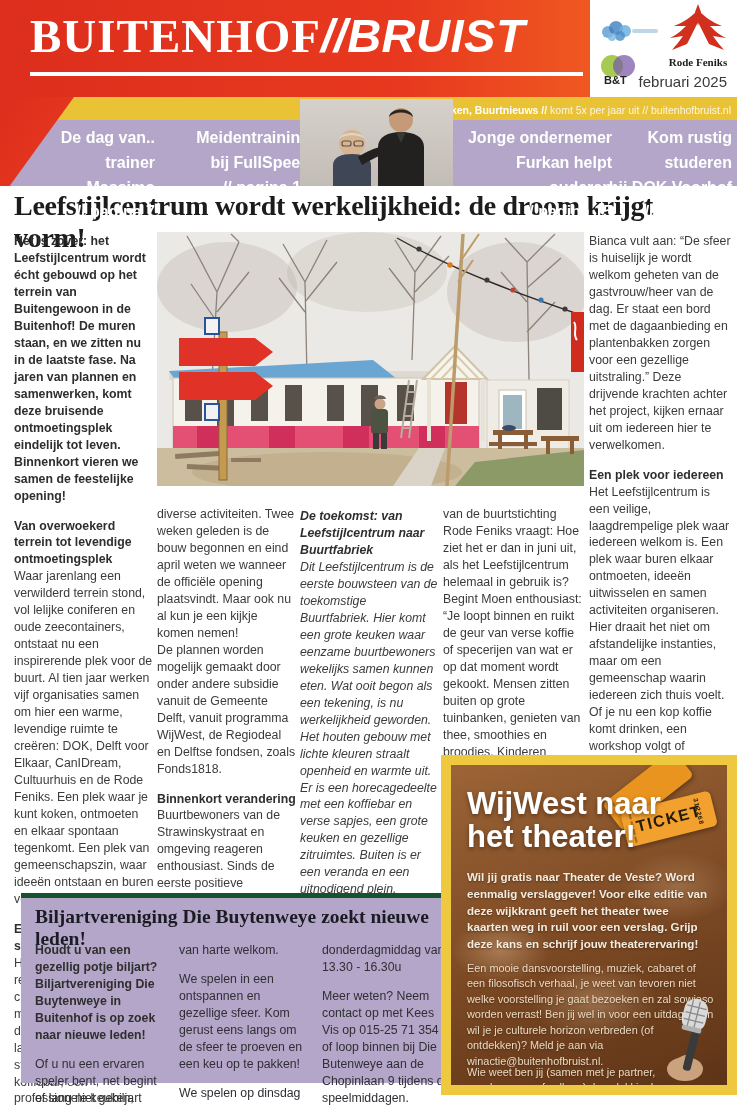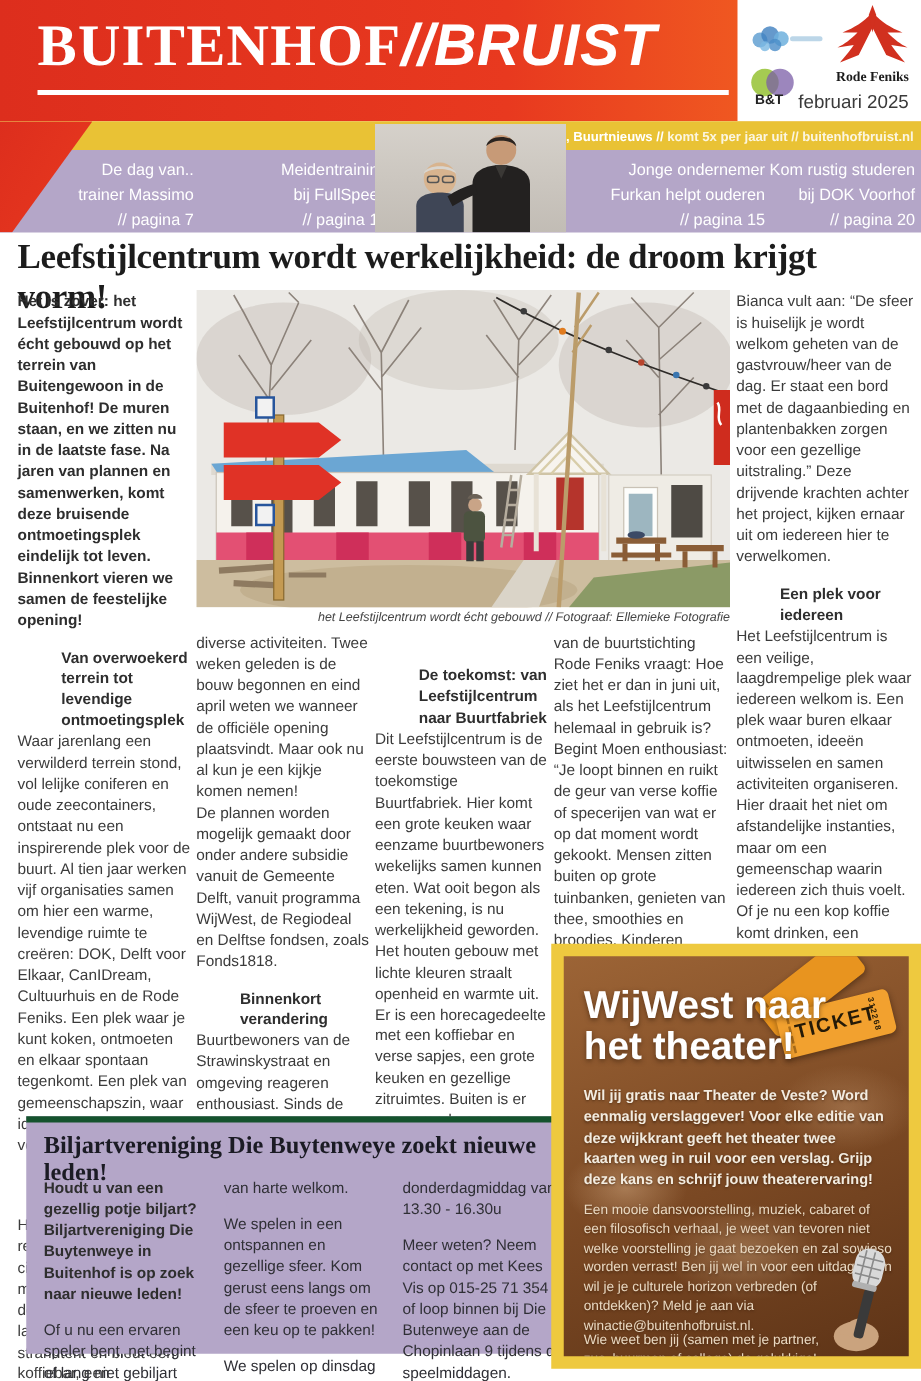--- a/index.html
+++ b/index.html
@@ -18,42 +18,42 @@
   .feniks-label{position:absolute;left:75px;top:56px;width:66px;text-align:center;
                 font-weight:700;font-size:11px;color:#1b1b1b;font-family:"Liberation Serif",serif;}
   .bt-label{position:absolute;left:14px;top:74px;font-weight:800;font-size:11px;color:#222;}
   .mast-date{position:absolute;right:10px;bottom:7px;font-size:15px;color:#3a3a3a;}
 
   
   .tagbar{position:absolute;left:0;top:97px;width:737px;height:23px;background:#e9c235;
           text-align:right;line-height:23px;padding:0;box-sizing:border-box;}
   .tagbar .inner{padding-right:6px;font-size:10.5px;color:#fff;}
   .tag-b{font-weight:800;}
-  .tag-r{font-weight:700;opacity:.85;}
+  .tag-r{font-weight:400;opacity:.85;}
   .teaserbar{position:absolute;left:0;top:120px;width:737px;height:66px;background:#b4a6c8;}
   .red-ribbon{position:absolute;left:0;top:97px;width:74px;height:89px;z-index:4;
               background:linear-gradient(120deg,#dd2e1d,#e8391f);
               clip-path:polygon(0 0,100% 0,13% 100%,0 100%);}
-  .teaser{position:absolute;top:126px;color:#fff;font-weight:400;font-size:13px;line-height:1.55;
+  .teaser{position:absolute;top:126px;color:#fff;font-weight:700;font-size:16px;line-height:1.55;
           text-align:right;z-index:2;}
   .teaser-photo{position:absolute;left:300px;top:99px;width:153px;height:87px;z-index:3;overflow:hidden;}
 
   
   .headline{position:absolute;left:14px;top:190px;width:716px;margin:0;
             font-family:"Liberation Serif",serif;font-weight:700;font-size:28px;
             letter-spacing:-.3px;color:#1c1c1c;}
 
   
   .col{position:absolute;font-size:12.3px;line-height:1.38;color:#3b3b3b;}
   .blk{margin:0 0 13px 0;white-space:pre-line;}
   .blk.bold{font-weight:700;color:#2e2e2e;}
-  .blk.head{font-weight:700;color:#2e2e2e;margin-bottom:0;margin-left:35px;}
+  .blk.head{font-weight:700;color:#2e2e2e;margin-bottom:0;}
   .c1{left:14px;top:233px;width:141px;}
   .c2{left:157px;top:506px;width:139px;}
-  .c3{left:300px;top:532px;width:139px;}
+  .c3{left:300px;top:508px;width:139px;font-style:italic;}
   .c4{left:443px;top:506px;width:139px;}
   .c5{left:589px;top:233px;width:142px;}
   .photo{position:absolute;left:157px;top:232px;width:427px;height:254px;margin:0;overflow:hidden;}
   .caption{position:absolute;left:157px;top:489px;width:427px;text-align:right;
            font-style:italic;font-size:10px;color:#444;}
 
   
   .biljart{position:absolute;left:0;top:893px;width:441px;height:190px;background:#b4a6c8;
            border-top:5px solid #14532d;box-sizing:border-box;margin-left:21px;}
   .biljart h2{position:absolute;left:14px;top:8px;margin:0;width:420px;
@@ -269,21 +269,20 @@
       <path d="M306,2 L290,254" stroke="#bb9c6a" stroke-width="3.5"></path>
       <path d="M303,30 L322,2 M301,50 L316,28" stroke="#bb9c6a" stroke-width="2"></path>
 
       <rect x="62" y="100" width="8" height="148" fill="#c49a52" stroke="#8a6a30"></rect>
       <polygon points="22,106 98,106 116,120 98,134 22,134" fill="#e03226"></polygon>
       <polygon points="22,140 98,140 116,154 98,168 22,168" fill="#e03226"></polygon>
       <rect x="48" y="86" width="14" height="16" fill="#f2f2f2" stroke="#27559c" stroke-width="2"></rect>
       <rect x="48" y="172" width="14" height="16" fill="#f2f2f2" stroke="#27559c" stroke-width="2"></rect>
     </svg>
   </figure>
-  <figcaption class="caption">het Leefstijlcentrum wordt écht gebouwd  // Fotograaf: Ellemieke Fotografie</figcaption>
 
   <main>
     <div class="col c1">
         <p class="blk bold">Het is zover: het Leefstijlcentrum wordt écht gebouwd op het terrein van Buitengewoon in de Buitenhof! De muren staan, en we zitten nu in de laatste fase. Na jaren van plannen en samenwerken, komt deze bruisende ontmoetingsplek eindelijk tot leven. Binnenkort vieren we samen de feestelijke opening!</p>
         <p class="blk head">Van overwoekerd terrein tot levendige ontmoetingsplek</p>
         <p class="blk ">Waar jarenlang een verwilderd terrein stond, vol lelijke coniferen en oude zeecontainers, ontstaat nu een inspirerende plek voor de buurt. Al tien jaar werken vijf organisaties samen om hier een warme, levendige ruimte te creëren: DOK, Delft voor Elkaar, CanIDream, Cultuurhuis en de Rode Feniks. Een plek waar je kunt koken, ontmoeten en elkaar spontaan tegenkomt. Een plek van gemeenschapszin, waar ideeën ontstaan en buren voor elkaar klaarstaan.</p>
         <p class="blk head">Een strandtent als startpunt</p>
         <p class="blk ">Het eerste tastbare resultaat is een tijdelijk, circulair gebouw van 200 m². Dit houten pand heeft de sfeer van een laagdrempelige strandtent en biedt een koffiebar, een professionele keuken, een ruimte voor huiswerkbegeleiding en</p>
       </div>
     <div class="col c2">

